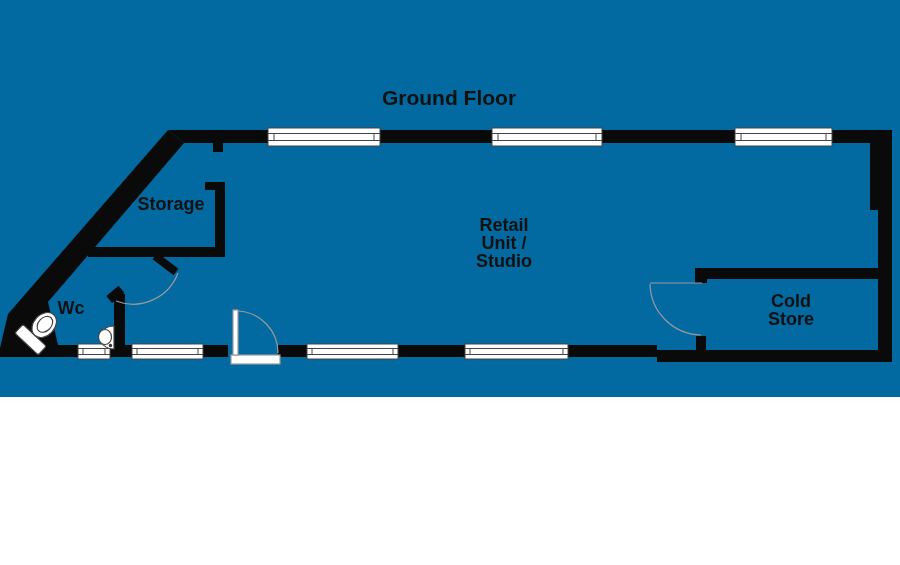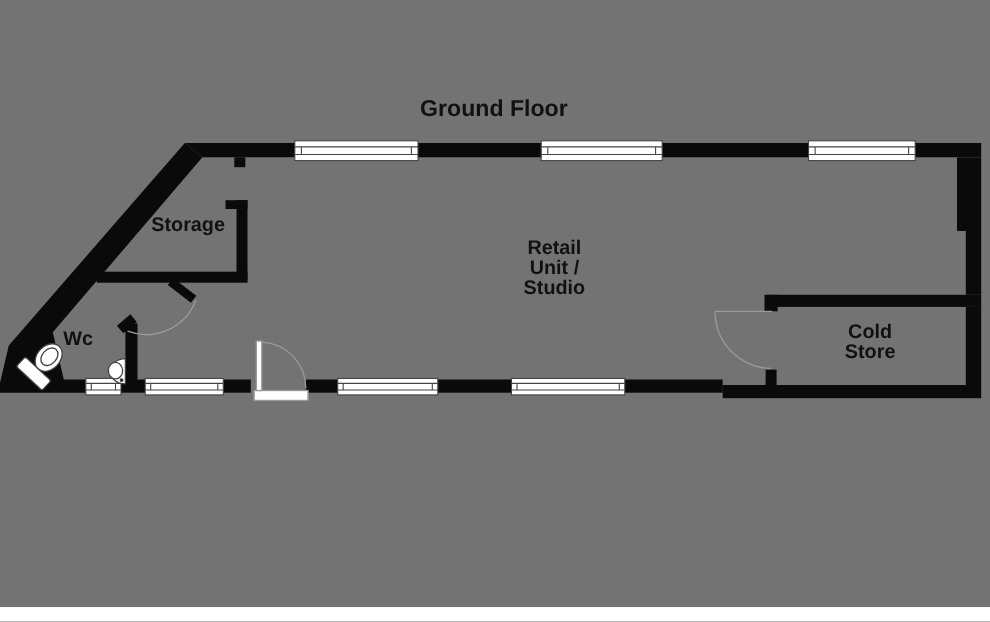--- a/index.html
+++ b/index.html
@@ -1,16 +1,16 @@
 <!DOCTYPE html>
 <html><head>
 <meta charset="utf-8">
 <style>
   html,body{margin:0;padding:0;background:#ffffff;}
-  .stage{position:relative;width:900px;height:552px;background:#737373;overflow:hidden;}
+  .stage{position:relative;width:900px;height:397px;background:#0369a1;overflow:hidden;}
   svg{display:block;}
   text{font-family:"Liberation Sans","DejaVu Sans",sans-serif;font-weight:bold;text-anchor:middle;}
   .title-text{font-size:21px;letter-spacing:0px;}
   .room-text{font-size:18px;}
 </style>
 </head>
 <body>
 
 <div class="stage">
   <svg width="900" height="565" viewBox="0 0 900 565">

